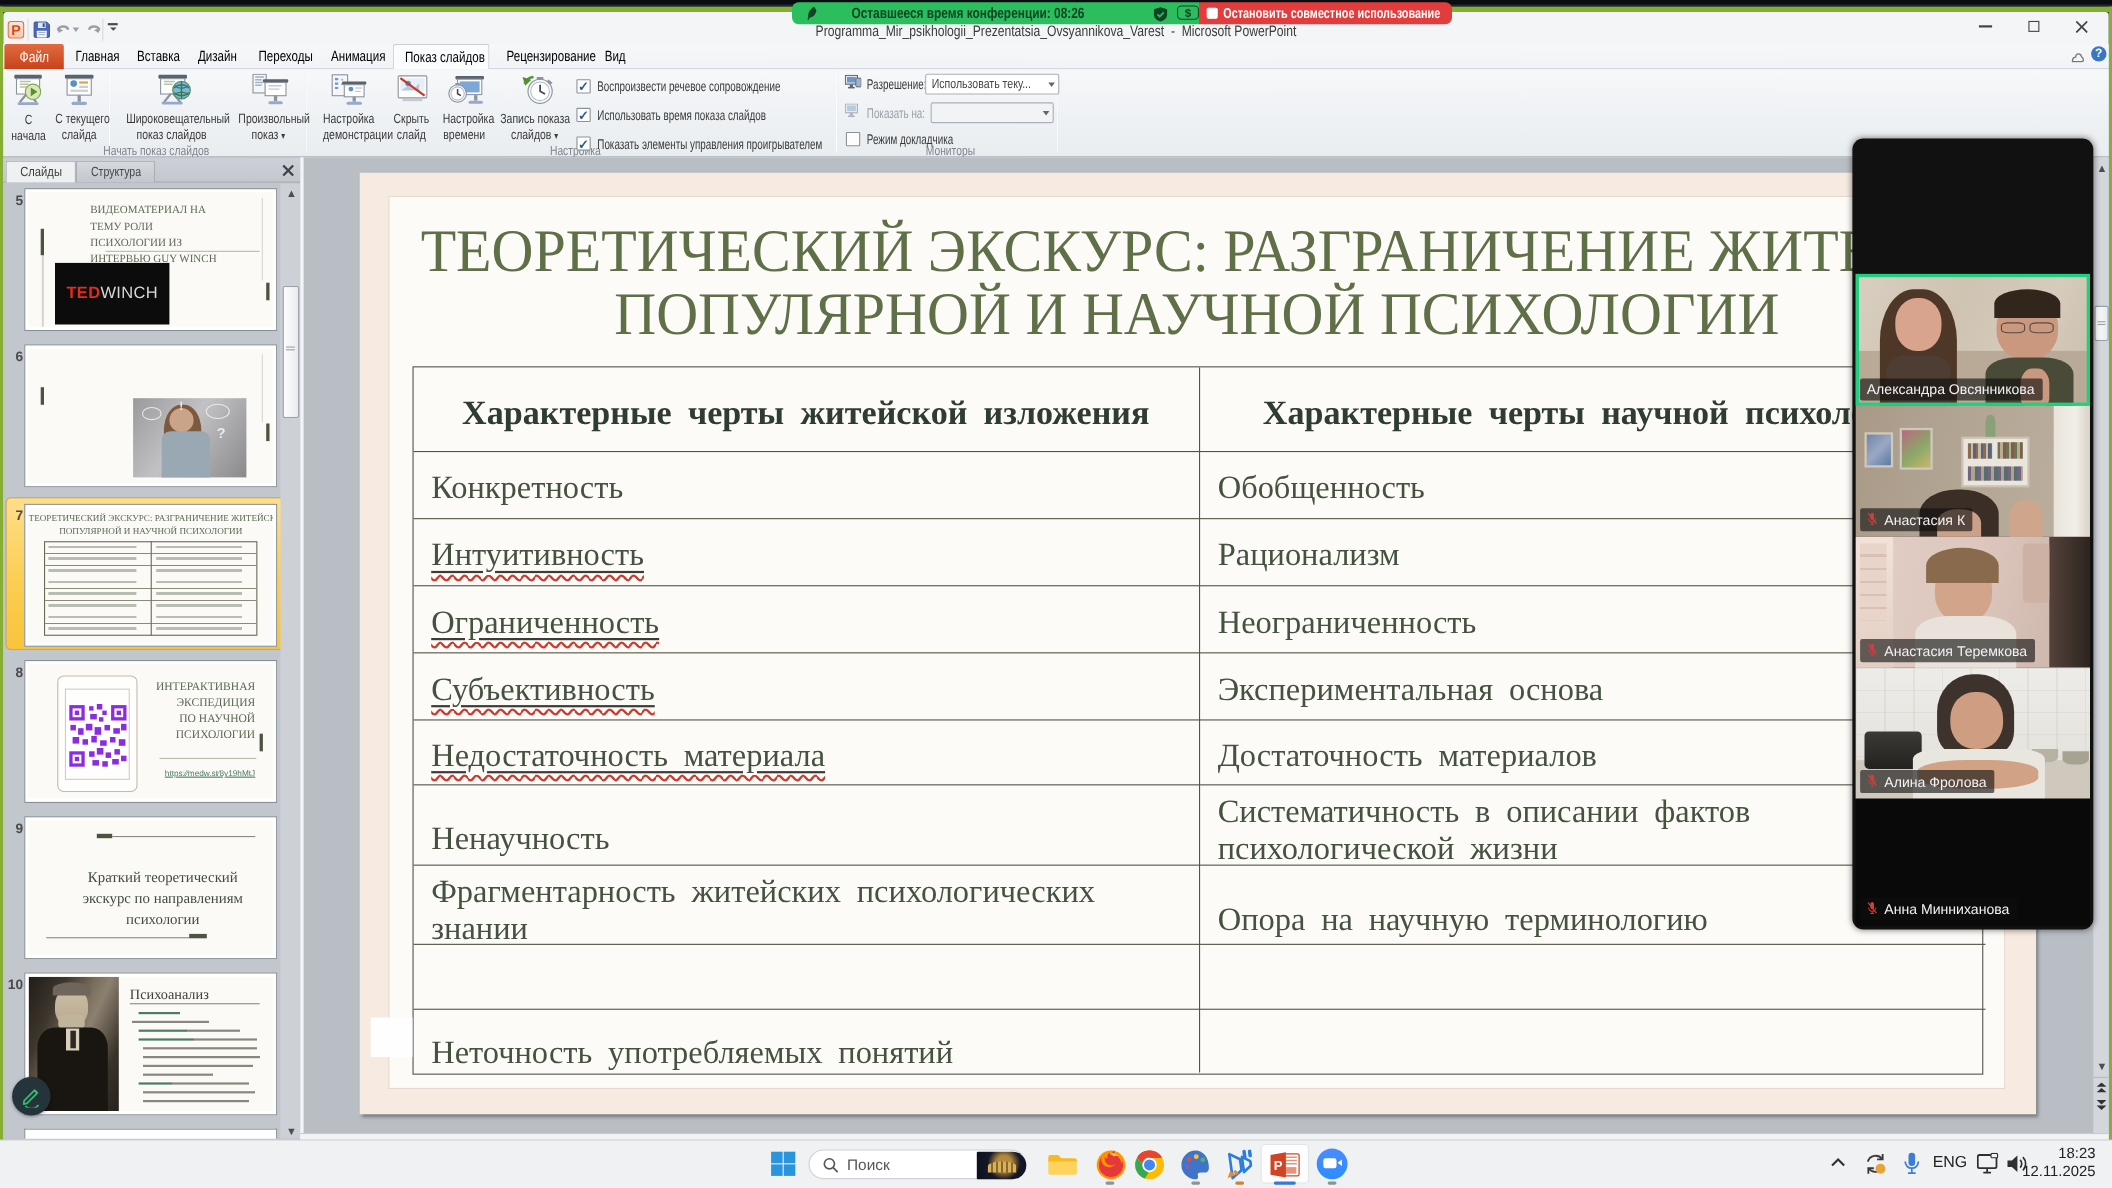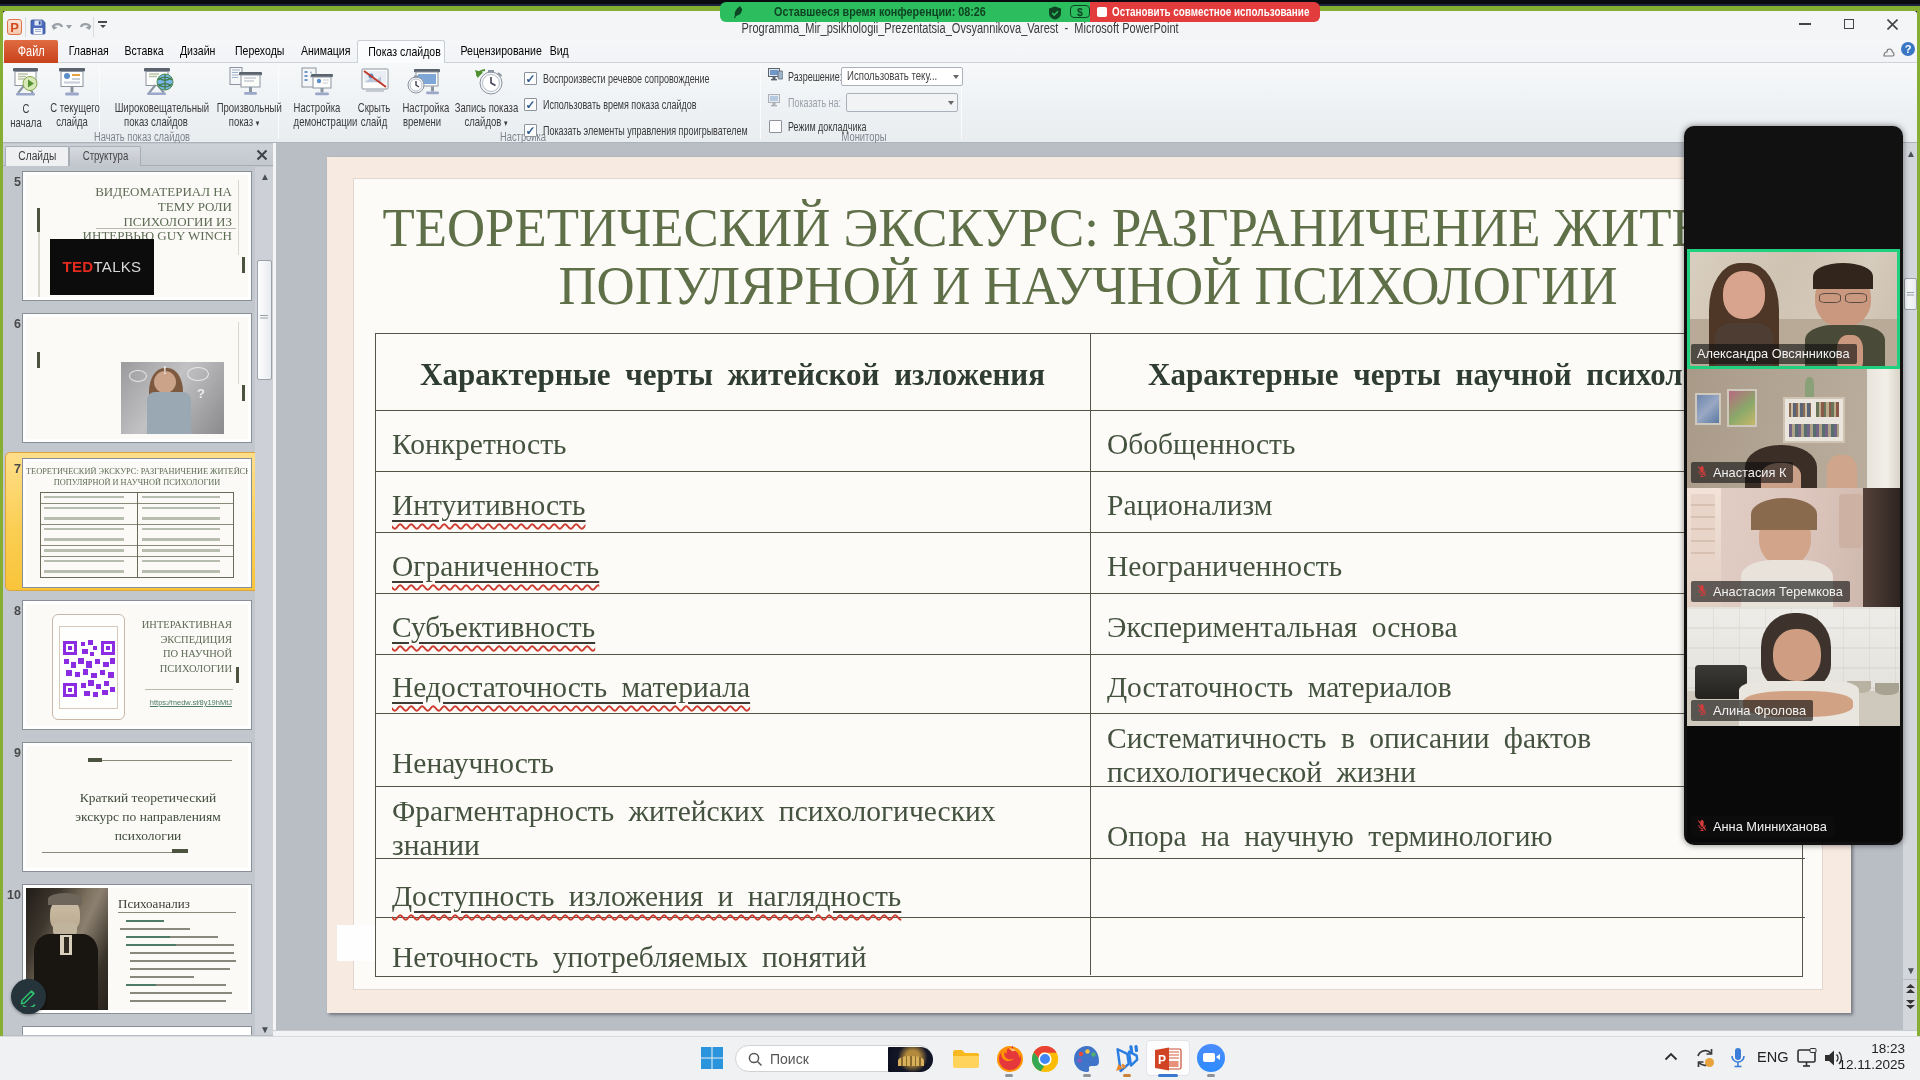--- a/index.html
+++ b/index.html
@@ -256,27 +256,27 @@
    <div class="ptab" style="left:2px;width:64px;background:#eef0f2"><span class="cnd" style="transform:scaleX(.85)">Слайды</span></div>
    <div class="ptab" style="left:66px;width:72px;background:linear-gradient(#d6d9de,#c2c6cd);color:#454545"><span class="cnd" style="transform:scaleX(.8)">Структура</span></div>
    <svg class="abs" style="left:253px;top:5px" width="12" height="12" viewBox="0 0 12 12">
           <path d="M1.5 1.5 L10.5 10.5 M10.5 1.5 L1.5 10.5" stroke="#3f4347" stroke-width="2.1"></path>
         </svg>
   </div>
 
   <div class="snum" style="left:4px;top:32px">5</div>
   <div class="thumbwrap" style="top:28px">
         <div class="thumb">
-    <div class="abs serif" style="right:16px;top:10px;width:150px;text-align:right;font-size:13px;line-height:14.8px;color:#5d6b55">ВИДЕОМАТЕРИАЛ НА<br>ТЕМУ РОЛИ<br>ПСИХОЛОГИИ ИЗ<br>ИНТЕРВЬЮ GUY WINCH</div>
+    <div class="abs serif" style="right:16px;top:10px;width:150px;font-size:10px;line-height:14.8px;color:#5d6b55">ВИДЕОМАТЕРИАЛ НА<br>ТЕМУ РОЛИ<br>ПСИХОЛОГИИ ИЗ<br>ИНТЕРВЬЮ GUY WINCH</div>
     <div class="abs" style="right:12px;top:40px;width:140px;height:1px;background:#b9b9ae;top:53px"></div>
     <div class="abs" style="left:12px;top:33px;width:1.5px;height:90px;background:#d8d8ce"></div>
     <div class="abs" style="left:11px;top:33px;width:2.5px;height:24px;background:#4c5440"></div>
     <div class="abs" style="right:9px;top:5px;width:1.5px;height:75px;background:#d8d8ce"></div>
     <div class="abs" style="right:3px;top:82px;width:3px;height:16px;background:#4c5440"></div>
-    <div class="abs" style="left:24px;top:64px;width:104px;height:56px;background:#0c0c0c;color:#fff;font-size:15px;font-weight:bold;text-align:center;line-height:56px;letter-spacing:.3px"><span style="color:#e62b1e">TED</span><span style="color:#d8d8d8;font-weight:normal">TALKS</span></div>
+    <div class="abs" style="left:24px;top:64px;width:104px;height:56px;background:#0c0c0c;color:#fff;font-size:15px;font-weight:bold;text-align:center;line-height:56px;letter-spacing:.3px"><span style="color:#e62b1e">TED</span><span style="color:#d8d8d8;font-weight:normal">WINCH</span></div>
   </div>
       </div>
 
   <div class="snum" style="left:4px;top:174px">6</div>
   <div class="thumbwrap" style="top:170px">
         <div class="thumb">
     <div class="abs" style="left:11px;top:35px;width:2.5px;height:16px;background:#4c5440"></div>
     <div class="abs" style="left:95px;top:45px;width:103px;height:72px;background:linear-gradient(125deg,#9a9a9c,#c2c2c4 45%,#8a8a8c)">
       <div class="abs" style="left:28px;top:6px;width:34px;height:52px;background:#7d5a3f;border-radius:45% 45% 30% 30%"></div>
       <div class="abs" style="left:33px;top:9px;width:22px;height:22px;background:#caa388;border-radius:50%"></div>
@@ -440,21 +440,20 @@
       <div class="tcell" style="left:16px;top:215px"><span class="udl"><span class="wav">Ограниченность</span></span></div>
       <div class="tcell" style="left:731px;top:215px">Неограниченность</div>
       <div class="tcell" style="left:16px;top:276px"><span class="udl"><span class="wav">Субъективность</span></span></div>
       <div class="tcell" style="left:731px;top:276px">Экспериментальная основа</div>
       <div class="tcell" style="left:16px;top:336px"><span class="udl"><span class="wav">Недостаточность материала</span></span></div>
       <div class="tcell" style="left:731px;top:336px">Достаточность материалов</div>
       <div class="tcell" style="left:16px;top:412px">Ненаучность</div>
       <div class="tcell" style="left:731px;top:387px;width:680px">Систематичность в описании фактов психологической жизни</div>
       <div class="tcell" style="left:16px;top:460px;width:660px">Фрагментарность житейских психологических знании</div>
       <div class="tcell" style="left:731px;top:485px">Опора на научную терминологию</div>
-      <div class="tcell" style="left:16px;top:545px"><span class="udl"><span class="wav">Доступность изложения и наглядность</span></span></div>
       <div class="tcell" style="left:16px;top:606px">Неточность употребляемых понятий</div>
     </div>
     <div class="abs" style="left:10px;top:768px;width:38px;height:36px;background:#fefefe"></div>
   </div>
 
 </div>
 <div class="abs" style="left:1903px;top:143px;width:14px;height:887px;background:#d3d6db">
   <div class="arr" style="left:3px;top:6px">▲</div>
   <div class="sbthumb" style="left:0.5px;top:135px;width:13px;height:32px"></div>
   <div class="abs" style="left:3.5px;top:149px;width:7px;height:1px;background:#9aa1aa;box-shadow:0 2.5px 0 #9aa1aa"></div>

